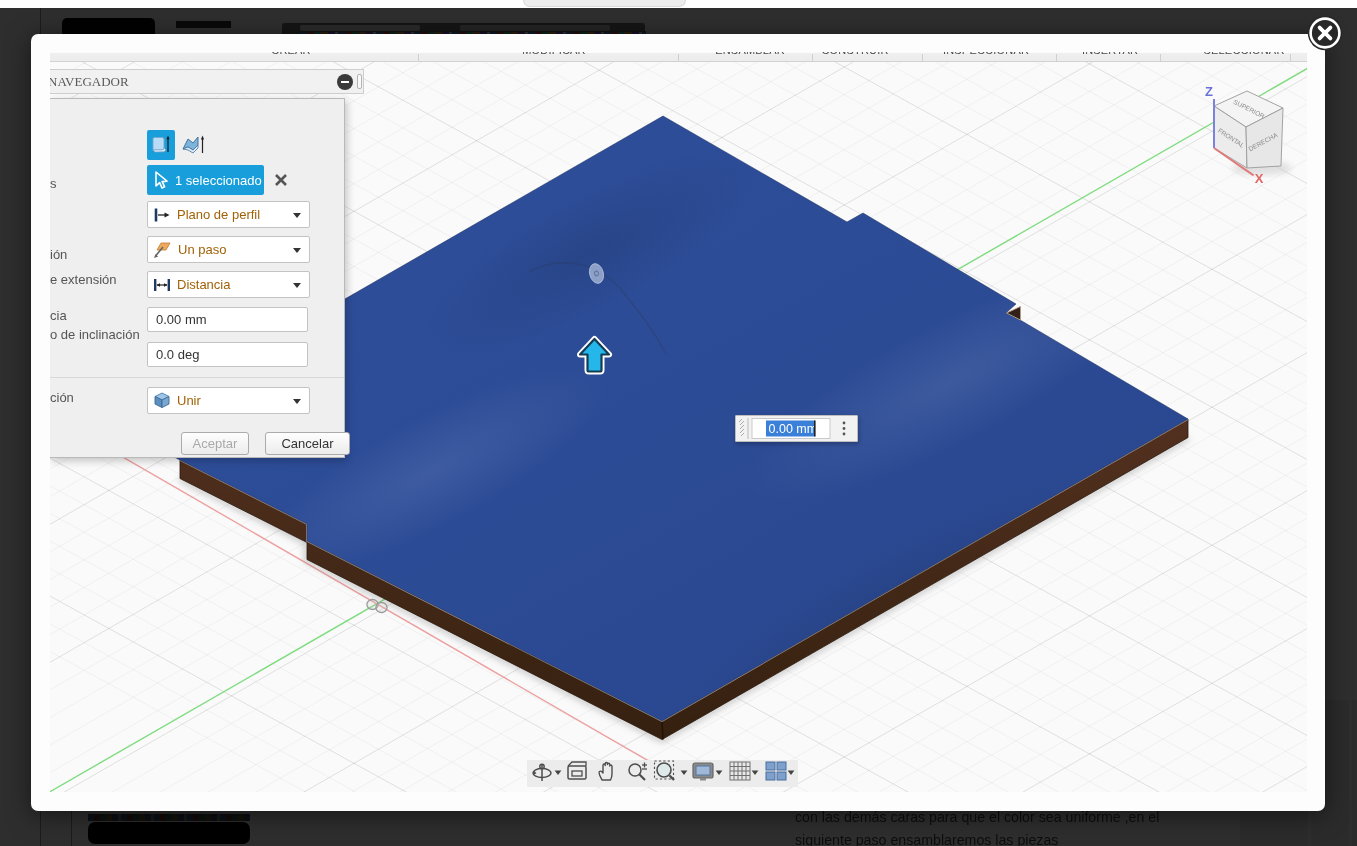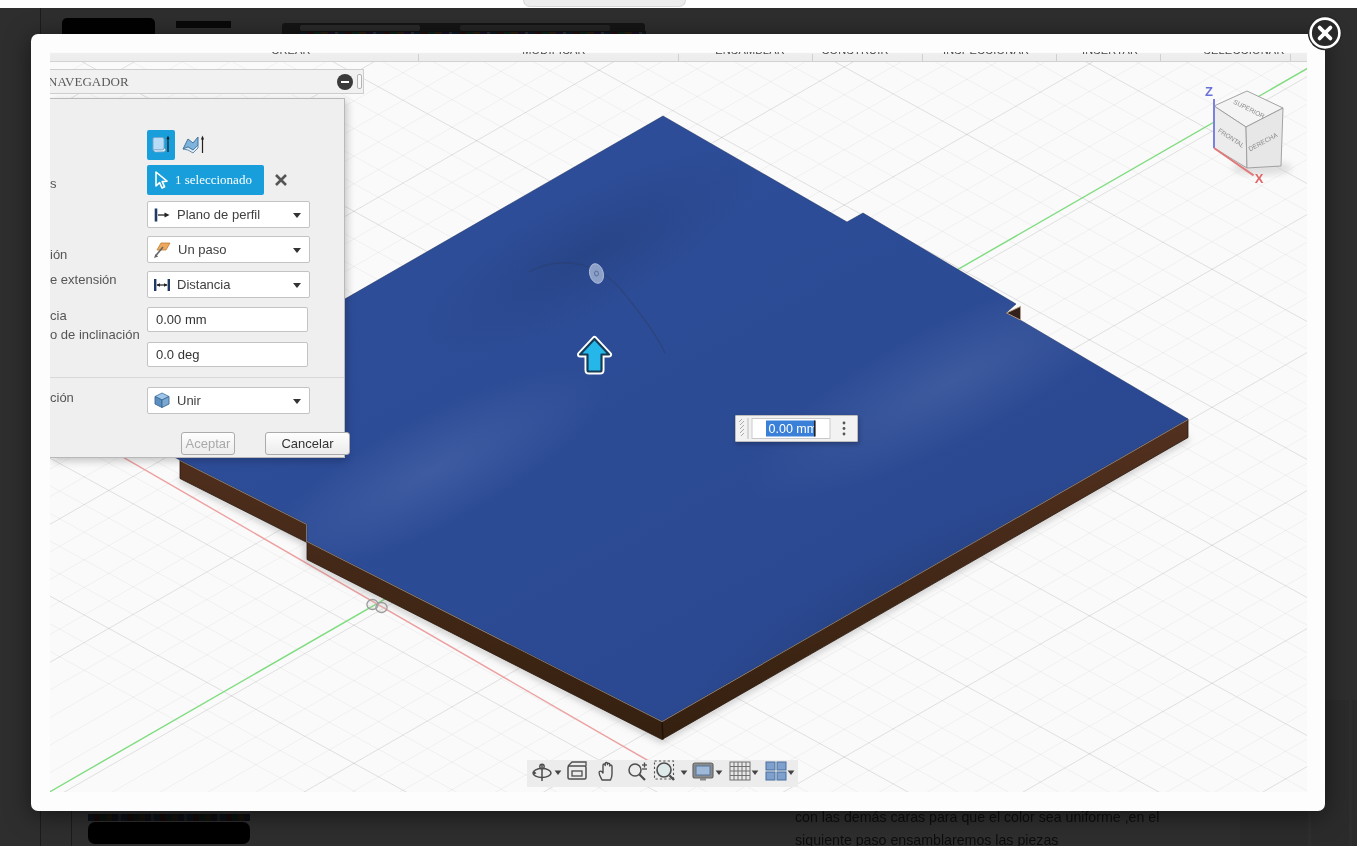--- a/index.html
+++ b/index.html
@@ -29,24 +29,24 @@
   background:#efeff0; border:1px solid #b9b9b9; border-left:none;
   box-shadow:2px 3px 8px rgba(0,0,0,0.22); }
 .dlg-h { position:absolute; left:0; top:0; width:100%; height:28px; background:#f6f6f6;
   border-bottom:1px solid #d7d7d7; color:#666; font-size:13px; line-height:28px; }
 .lbl { position:absolute; left:0; font-size:13px; color:#555; }
 .typebtn { position:absolute; left:97px; top:31px; width:28px; height:30px;
   background:#189fdb; border-radius:2px; padding:4px 0 0 4px; }
 .typebtn2 { position:absolute; left:132px; top:36px; width:26px; height:21px; }
 .selbtn { position:absolute; left:97px; top:66px; width:117px; height:30px;
   background:#189fdb; border-radius:2px; color:#fff; font-size:13px;
-  display:flex; align-items:center; white-space:nowrap;font-family:Liberation Serif, serif; }
+  display:flex; align-items:center; white-space:nowrap; }
 .xmark { position:absolute; left:224px; top:74px; }
 .drop { position:absolute; left:97px; width:163px; height:27px; background:#fff;
-  border:1px solid #c3c3c3; border-radius:2px; font-size:13px; color:#404040;
+  border:1px solid #c3c3c3; border-radius:2px; font-size:13px; color:#a16207;
   display:flex; align-items:center; }
 .dicon { margin:0 6px 0 5px; }
 .caret { position:absolute; right:8px; top:11px; width:0; height:0;
   border-left:4px solid transparent; border-right:4px solid transparent;
   border-top:5px solid #333; }
 .inp { position:absolute; left:97px; width:161px; height:25px; background:#fff;
   border:1px solid #c3c3c3; border-radius:2px; font-size:13px; color:#333;
   line-height:23px; padding-left:8px; }
 .sep { position:absolute; left:0; top:278px; width:100%; height:1px; background:#d8d8d8; }
 .btn { position:absolute; top:333px; height:23px; border:1px solid #ababab;
@@ -391,21 +391,21 @@
   <div class="sep"></div>
   <div class="drop" style="top:288px">
     <svg width="18" height="17" viewBox="0 0 18 17" class="dicon">
       <polygon points="9,1 16,4.5 9,8 2,4.5" fill="#9fc5e8" stroke="#4a7dad" stroke-width="0.9"></polygon>
       <polygon points="2,4.5 9,8 9,15.5 2,12" fill="#5a8fc0" stroke="#3c6a96" stroke-width="0.9"></polygon>
       <polygon points="16,4.5 9,8 9,15.5 16,12" fill="#7aa8d0" stroke="#3c6a96" stroke-width="0.9"></polygon>
     </svg>
     <span>Unir</span>
           <span class="caret"></span>
   </div>
-  <div class="btn" style="left:131px;width:54px;color:#a9a9a9">Aceptar</div>
+  <div class="btn" style="left:131px;width:68px;color:#a9a9a9">Aceptar</div>
   <div class="btn" style="left:215px;width:85px;color:#333">Cancelar</div>
 </div>
 
     <div id="floatbox">
       <svg width="121" height="25" viewBox="0 0 121 25" style="position:absolute;left:0;top:0">
         <path d="M6,3 L3,6 M8,5 L4,9 M8,9 L4,13 M8,13 L4,17 M8,17 L5,20" stroke="#aaa" stroke-width="1"></path>
         <line x1="12" y1="2" x2="12" y2="23" stroke="#ccc" stroke-width="1.5"></line>
         <rect x="16" y="2.5" width="78" height="20" fill="#fff" stroke="#c9c9c9"></rect>
         <rect x="30" y="4.5" width="49" height="16" fill="#3a80d8"></rect>
         <text x="32.5" y="16.5" font-size="12.5" fill="#fff" font-family="Liberation Sans, sans-serif">0.00 mm</text>

